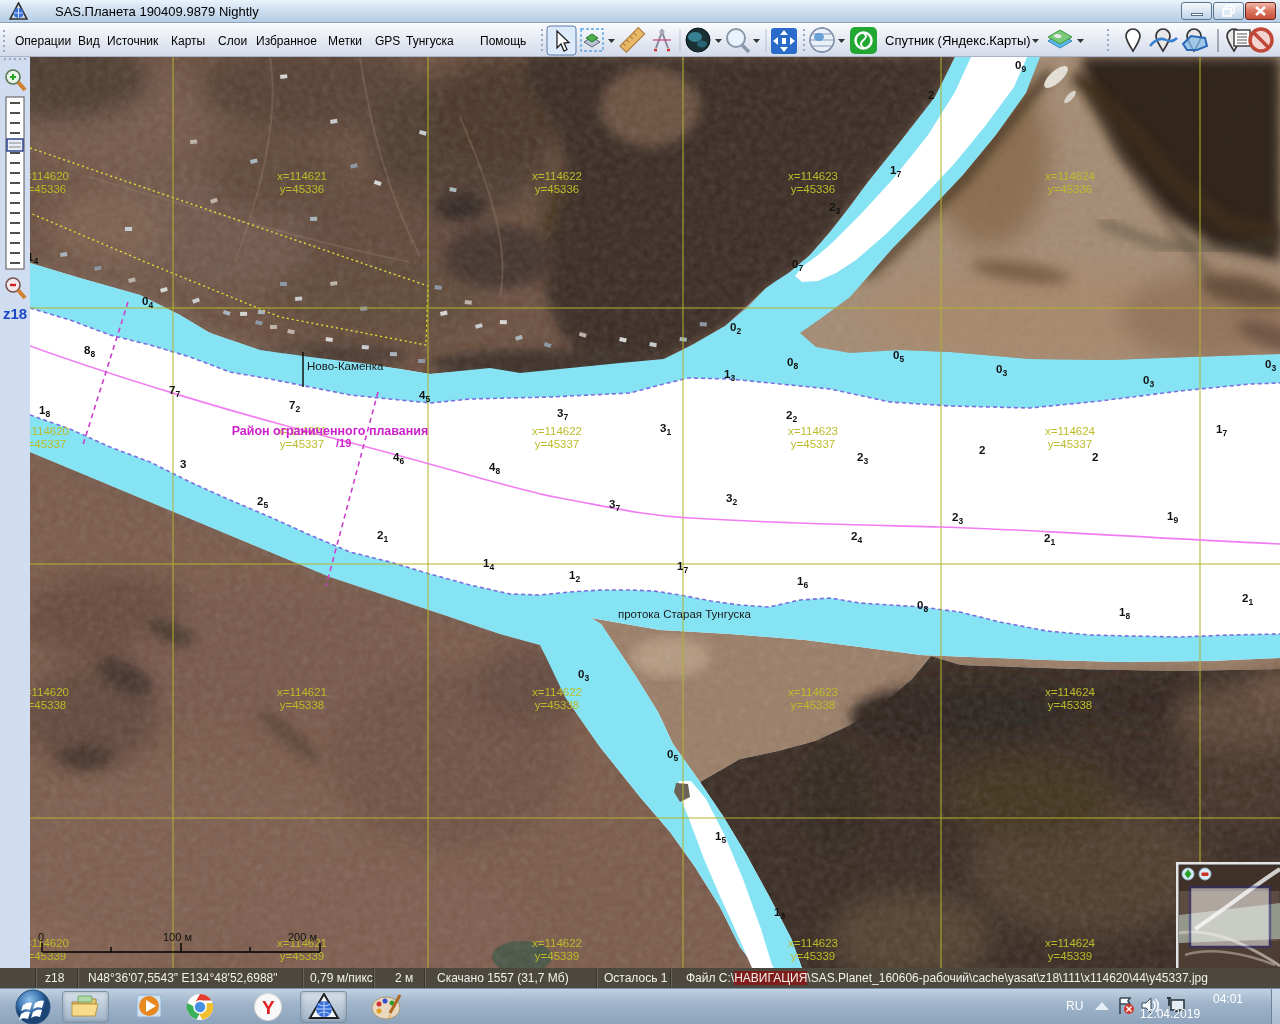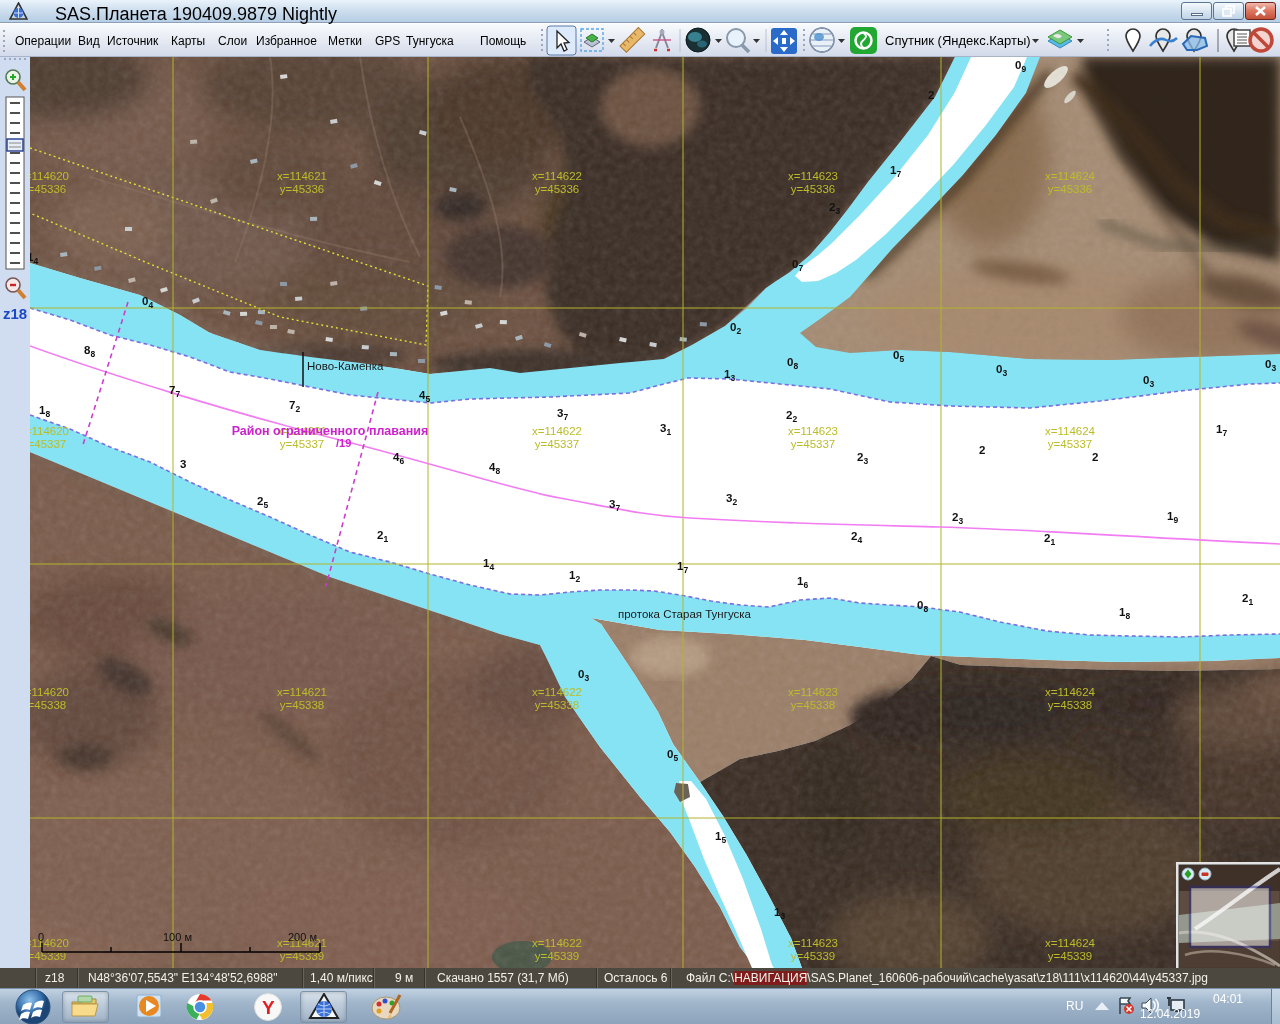--- a/index.html
+++ b/index.html
@@ -1,18 +1,18 @@
 <!DOCTYPE html>
 <html><head><meta charset="utf-8"><title>SAS</title><style>
 *{margin:0;padding:0;box-sizing:border-box}
 body{width:1280px;height:1024px;overflow:hidden;position:relative;
  font-family:"Liberation Sans",sans-serif;background:#fff}
 #title{position:absolute;left:0;top:0;width:1280px;height:23px;
  background:linear-gradient(#eaf3fb,#cfdfef 45%,#b6cde4);border-bottom:1px solid #8aa0b8}
-#title .txt{position:absolute;left:55px;top:4px;font-size:18px;color:#000}
+#title .txt{position:absolute;left:55px;top:4px;font-size:13px;color:#000}
 .capbtn{position:absolute;top:2px;width:31px;height:18px;border:1px solid #5c7590;
  border-radius:3px;background:linear-gradient(#f5f9fc,#dce8f3 45%,#bfd2e6)}
 #closebtn{background:linear-gradient(#f0b8ac,#de7a64 45%,#c44f39);border-color:#6e2418}
 #menurow{position:absolute;left:0;top:24px;width:1280px;height:33px;
  background:linear-gradient(#f8fafc,#e2e7f1 60%,#d3daea);border-bottom:1px solid #aab4c8}
 .mi{position:absolute;top:10px;font-size:12px;color:#000}
 #sidebar{position:absolute;left:0;top:57px;width:30px;height:911px;background:#d0dcef}
 #status{position:absolute;left:0;top:968px;width:1280px;height:20px;background:#4d483f;
  color:#f2f2ea;font-size:12px}
 #status span{position:absolute;top:3px;white-space:pre}
@@ -464,24 +464,24 @@
 <rect x="1160" y="830" width="80" height="60" fill="#ffffff" opacity="0.5" stroke="#2a2a80" stroke-width="2.5"></rect>
 <circle cx="1158" cy="817" r="6" fill="#d8ecf6" stroke="#9ab8cc" stroke-width="1"></circle>
 <circle cx="1175" cy="817" r="6" fill="#d8ecf6" stroke="#9ab8cc" stroke-width="1"></circle>
 <path d="M1158,812.5 l3.5,4.5 -3.5,4.5 -3.5,-4.5 Z" fill="#28a028"></path>
 <rect x="1171.5" y="815.5" width="7" height="3.5" rx="1" fill="#cc3322"></rect>
 </g>
 </svg>
 <div id="status">
  <span style="left:45px">z18</span>
  <span style="left:88px">N48°36'07,5543" E134°48'52,6988"</span>
- <span style="left:310px">1,40 м/пикс.</span>
- <span style="left:395px">9 м</span>
+ <span style="left:310px">0,79 м/пикс.</span>
+ <span style="left:395px">2 м</span>
  <span style="left:437px">Скачано 1557 (31,7 Мб)</span>
- <span style="left:604px">Осталось 6</span>
+ <span style="left:604px">Осталось 1</span>
  <span style="left:686px">Файл C:\<i style="font-style:normal;background:#7f1d1d">НАВИГАЦИЯ</i>\SAS.Planet_160606-рабочий\cache\yasat\z18\111\x114620\44\y45337.jpg</span>
  <div class="sep" style="left:35px"></div>
     <div class="sep" style="left:77px"></div>
  <div class="sep" style="left:302px"></div>
     <div class="sep" style="left:373px"></div>
  <div class="sep" style="left:424px"></div>
     <div class="sep" style="left:596px"></div>
  <div class="sep" style="left:670px"></div>
 </div>
 <div id="taskbar">

